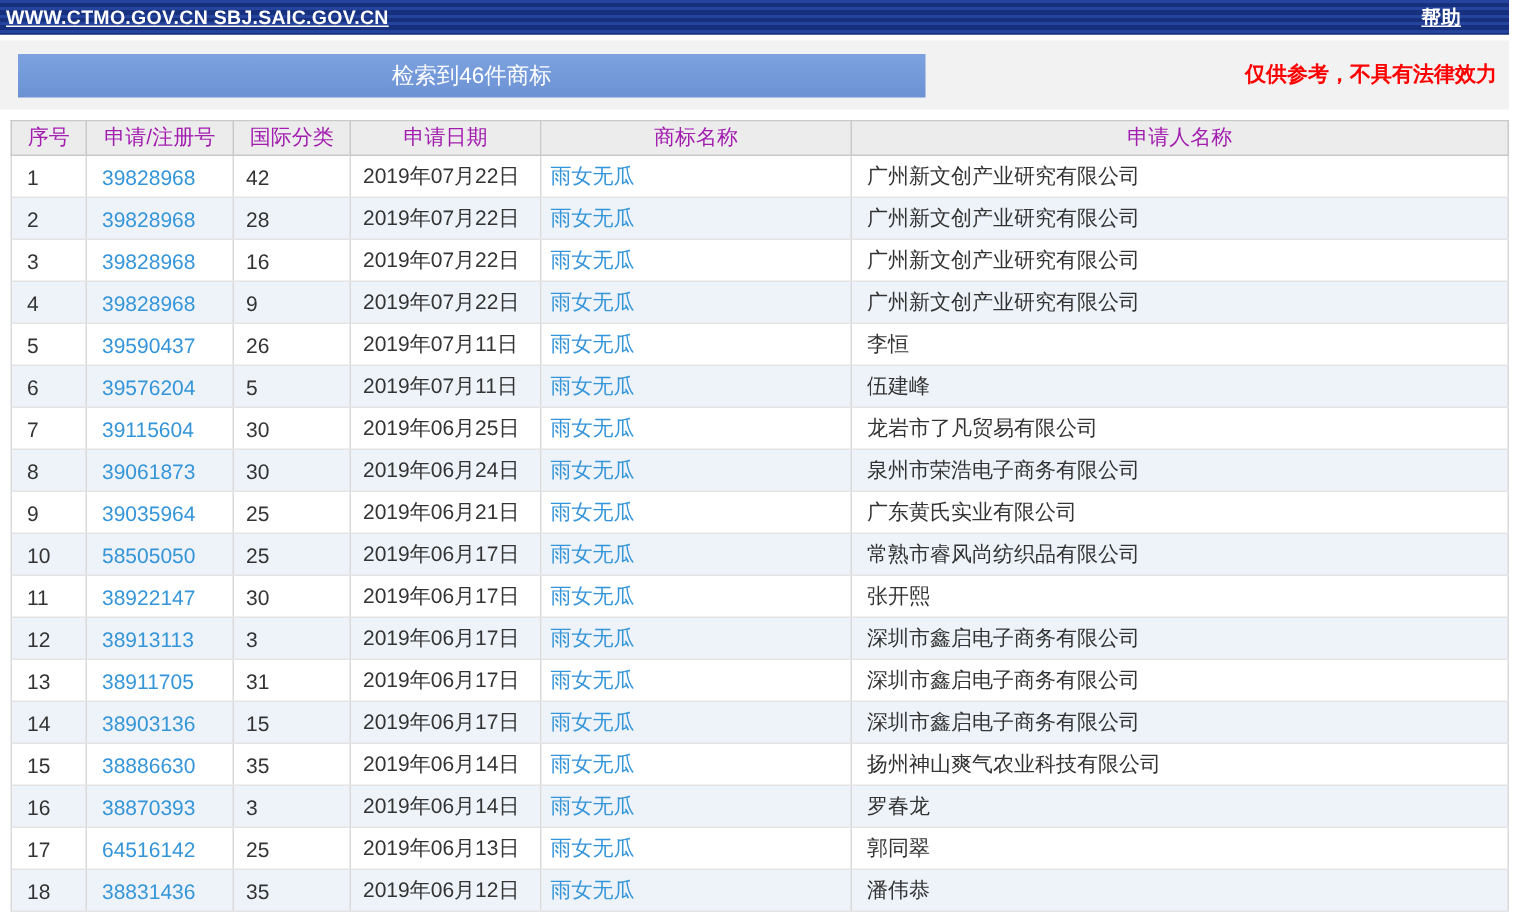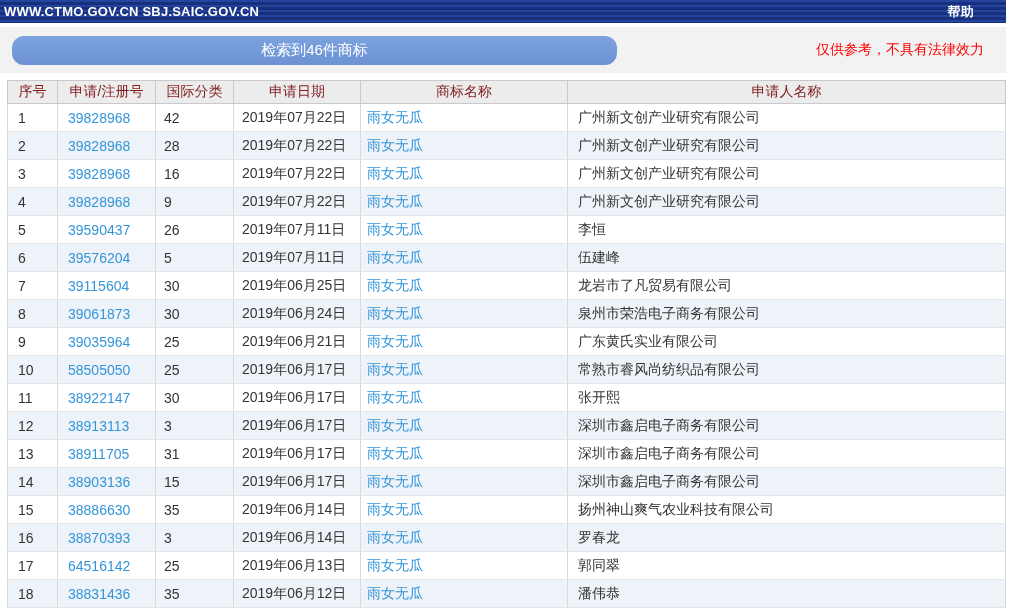--- a/index.html
+++ b/index.html
@@ -8,47 +8,47 @@
   .page { width:1013px; height:609px; position:relative; background:#fff; }
 
   
   .topbar{
     width:1006px; height:23px;
     background:repeating-linear-gradient(180deg,
       var(--topbar-navy-light,#24449e) 0px, var(--topbar-navy-light,#24449e) 2px,
       var(--topbar-navy,#16307e) 2px, var(--topbar-navy,#16307e) 5px);
     background-color:var(--topbar-navy,#16307e);
     color:#fff; display:flex; align-items:center; justify-content:space-between;
-    font-size:13px; font-weight:bold; letter-spacing:.2px;
+    font-size:13px; font-weight:bold; letter-spacing:.2px;text-decoration:underline;
   }
   .topbar .left{ padding-left:4px; white-space:nowrap; }
   .topbar .right{ display:flex; align-items:center; gap:42px; padding-right:32px; white-space:nowrap;flex-direction:column; }
   .topbar .help{ cursor:pointer; }
 
   
   .toolbar{
     margin-top:4px; width:1006px; height:46px; background:#f2f2f2;
     display:flex; align-items:center; position:relative;
   }
   .results-btn{
-    margin-left:12px; width:605px; height:29px; border:none; border-radius:12px;
+    margin-left:12px; width:605px; height:29px; border:none; border-radius:0;
     background:linear-gradient(180deg,#7da2df,var(--button-blue,#6c92d4));
     color:#fff; font-size:15px; text-align:center; cursor:pointer;
     font-family:inherit;
   }
   .disclaimer{
-    position:absolute; right:22px; top:0; height:46px; display:flex; align-items:center;
-    color:var(--disclaimer-red,#ff0000); font-weight:normal; font-size:14px; white-space:nowrap;
+    position:absolute; right:8px; top:0; height:46px; display:flex; align-items:center;
+    color:var(--disclaimer-red,#ff0000); font-weight:bold; font-size:14px; white-space:nowrap;
   }
 
   
   .tbl-wrap{ margin:7px 7px 0 7px; }
   table{ width:999px; border-collapse:collapse; table-layout:fixed; font-size:14px; }
   thead th{
-    background:var(--header-gray,#ececec); color:#7f1d1d; font-weight:normal;
+    background:var(--header-gray,#ececec); color:#a21caf; font-weight:normal;
     height:23px; text-align:center; border:1px solid #c9c9c9; border-left:none;
     overflow:hidden; white-space:nowrap;margin-left:37px;
   }
   thead th:first-child{ border-left:1px solid #c9c9c9; }
   tbody td{
     height:28px; color:#333; border-right:1px solid #d9d9d9; border-bottom:1px solid #e4e4e4;
     padding-left:10px; overflow:hidden; white-space:nowrap; vertical-align:middle;
   }
   tbody td:first-child{ border-left:1px solid #d9d9d9; }
   tbody tr:nth-child(even){ background:var(--row-stripe,#eef3f9); }

